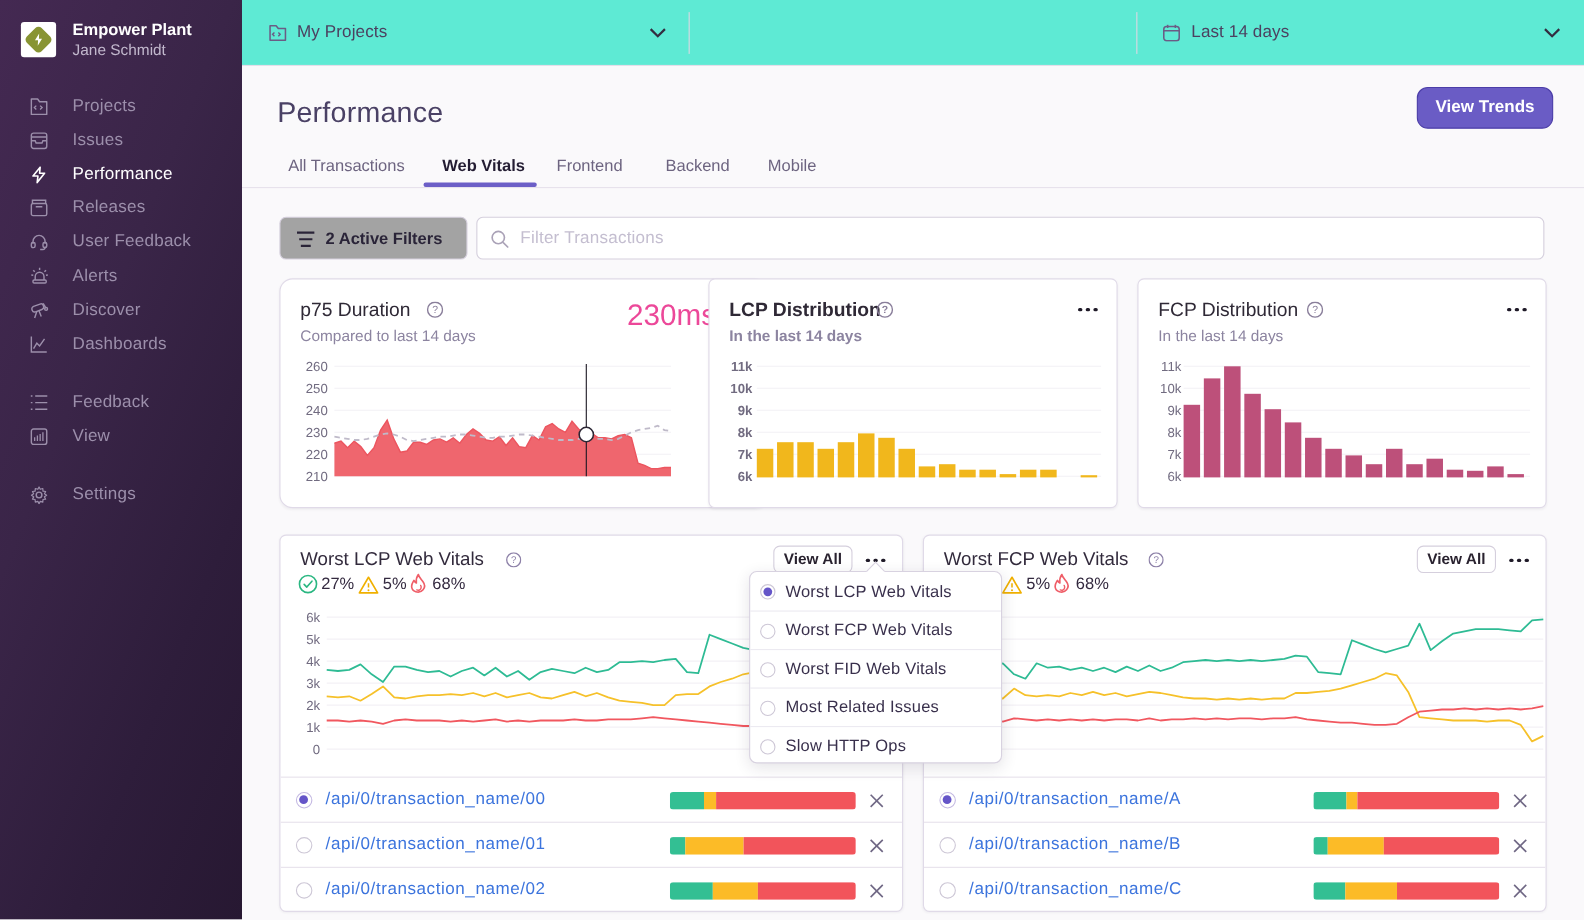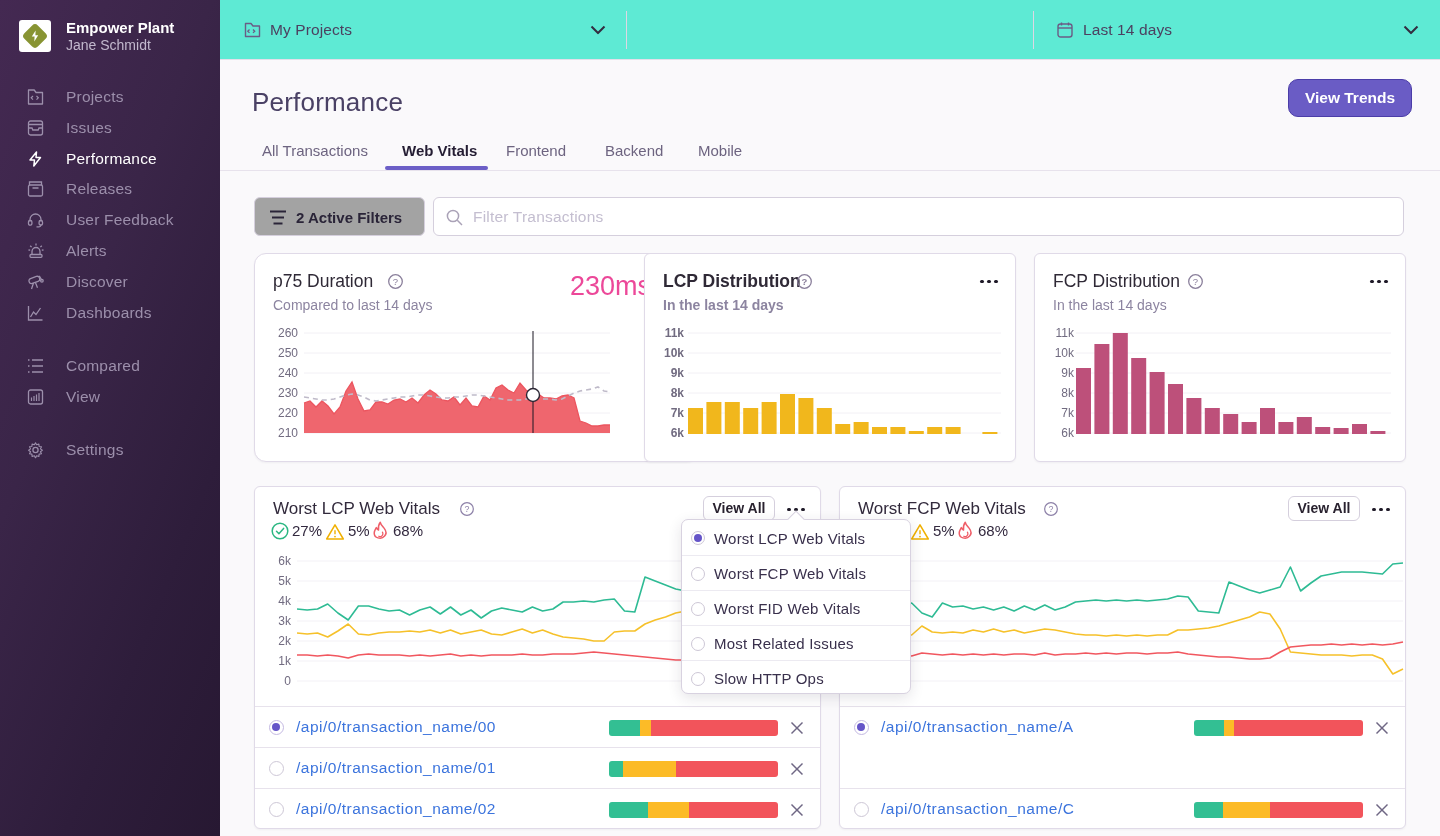--- a/index.html
+++ b/index.html
@@ -151,21 +151,21 @@
     </div>
   <div class="nav abs" style="top:350.5px;">
       <svg width="17" height="15" viewBox="0 0 17 15" stroke="currentColor" fill="none" stroke-width="1.3">
         <line x1="5" y1="1.5" x2="16" y2="1.5"></line>
         <line x1="5" y1="7.5" x2="16" y2="7.5"></line>
         <line x1="5" y1="13.5" x2="16" y2="13.5"></line>
         <line x1="1" y1="1.5" x2="2.5" y2="1.5"></line>
         <line x1="1" y1="7.5" x2="2.5" y2="7.5"></line>
         <line x1="1" y1="13.5" x2="2.5" y2="13.5"></line>
       </svg>
-      <span class="lbl">Compared</span>
+      <span class="lbl">Feedback</span>
     </div>
   <div class="nav abs" style="top:381.5px;">
       <svg width="17" height="17" viewBox="0 0 17 17" stroke="currentColor" fill="none" stroke-width="1.3">
         <rect x="1.5" y="1.5" width="14" height="14" rx="2"></rect>
         <path d="M4.5 12.5 L4.5 9 M7 12.5 L7 7.5 M9.5 12.5 L9.5 6 M12 12.5 L12 4.5" stroke-width="1.2"></path>
       </svg>
       <span class="lbl">View</span>
     </div>
   <div class="nav abs" style="top:434.5px;">
       <svg width="17" height="17" viewBox="0 0 17 17" stroke="currentColor" fill="none" stroke-width="1.3">
@@ -498,20 +498,33 @@
     <div class="vbar">
         <i style="left:0;width:30px;background:#33bf93;"></i>
         <i style="left:30px;width:10px;background:#fcbb27;"></i>
         <i style="left:40px;width:129px;background:#f2545b;"></i>
       </div>
     <svg class="xic" width="14" height="14" viewBox="0 0 14 14" stroke="#6f6784" stroke-width="1.5">
         <line x1="1.5" y1="1.5" x2="12.5" y2="12.5"></line>
         <line x1="12.5" y1="1.5" x2="1.5" y2="12.5"></line>
       </svg>
   </div>
+  <div class="trow" style="top:260px;">
+    <div class="radio"></div>
+      <span class="lnk">/api/0/transaction_name/B</span>
+    <div class="vbar">
+        <i style="left:0;width:13px;background:#33bf93;"></i>
+        <i style="left:13px;width:51px;background:#fcbb27;"></i>
+        <i style="left:64px;width:105px;background:#f2545b;"></i>
+      </div>
+    <svg class="xic" width="14" height="14" viewBox="0 0 14 14" stroke="#6f6784" stroke-width="1.5">
+        <line x1="1.5" y1="1.5" x2="12.5" y2="12.5"></line>
+        <line x1="12.5" y1="1.5" x2="1.5" y2="12.5"></line>
+      </svg>
+  </div>
   <div class="trow" style="top:301px;">
     <div class="radio"></div>
       <span class="lnk">/api/0/transaction_name/C</span>
     <div class="vbar">
         <i style="left:0;width:29px;background:#33bf93;"></i>
         <i style="left:29px;width:47px;background:#fcbb27;"></i>
         <i style="left:76px;width:93px;background:#f2545b;"></i>
       </div>
     <svg class="xic" width="14" height="14" viewBox="0 0 14 14" stroke="#6f6784" stroke-width="1.5">
         <line x1="1.5" y1="1.5" x2="12.5" y2="12.5"></line>

